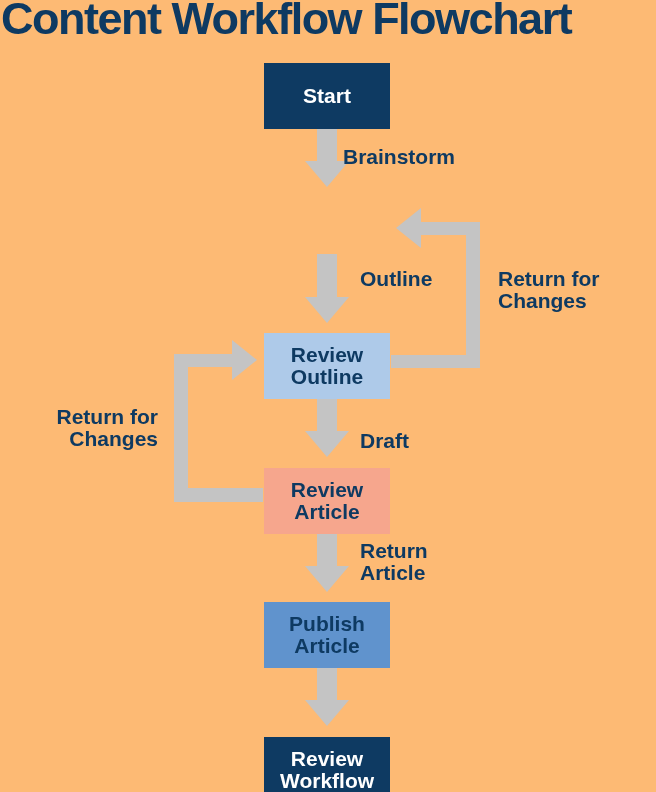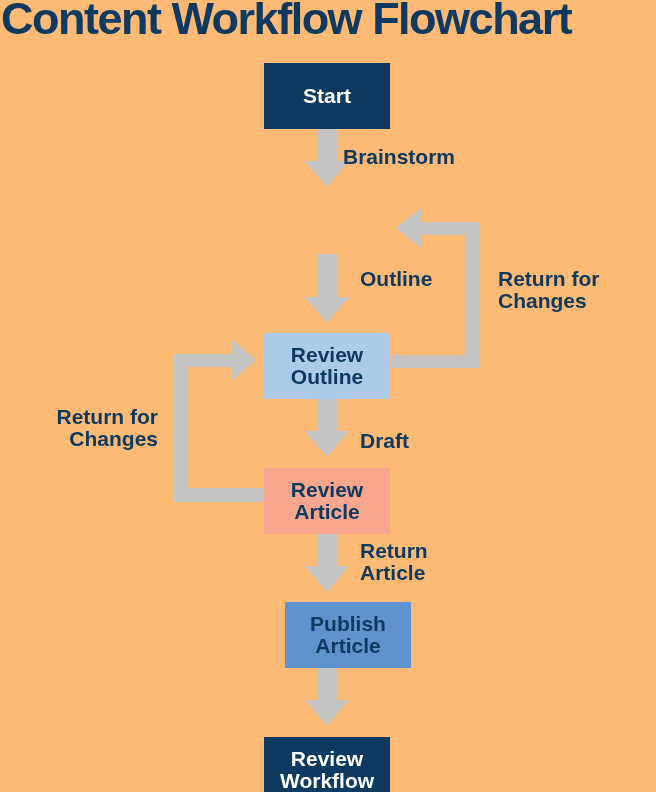--- a/index.html
+++ b/index.html
@@ -112,21 +112,21 @@
     <span>Start</span>
   </div>
   <div class="node n-review-outline" style="background: rgb(174, 202, 233); color: rgb(14, 58, 98);">
     <span>Review</span>
     <span>Outline</span>
   </div>
   <div class="node n-review-article" style="background: rgb(246, 166, 141); color: rgb(14, 58, 98);">
     <span>Review</span>
     <span>Article</span>
   </div>
-  <div class="node n-publish" style="background: rgb(96, 147, 205); color: rgb(14, 58, 98); margin-left: 21px;">
+  <div class="node n-publish" style="background: rgb(96, 147, 205); color: rgb(14, 58, 98);">
     <span>Publish</span>
     <span>Article</span>
   </div>
   <div class="node n-metrics" style="background: rgb(14, 58, 98); color: rgb(255, 255, 255);">
     <span>Review</span>
     <span>Workflow</span>
   </div>
 
   <div class="elabel l-brainstorm">
     <span>Brainstorm</span>

